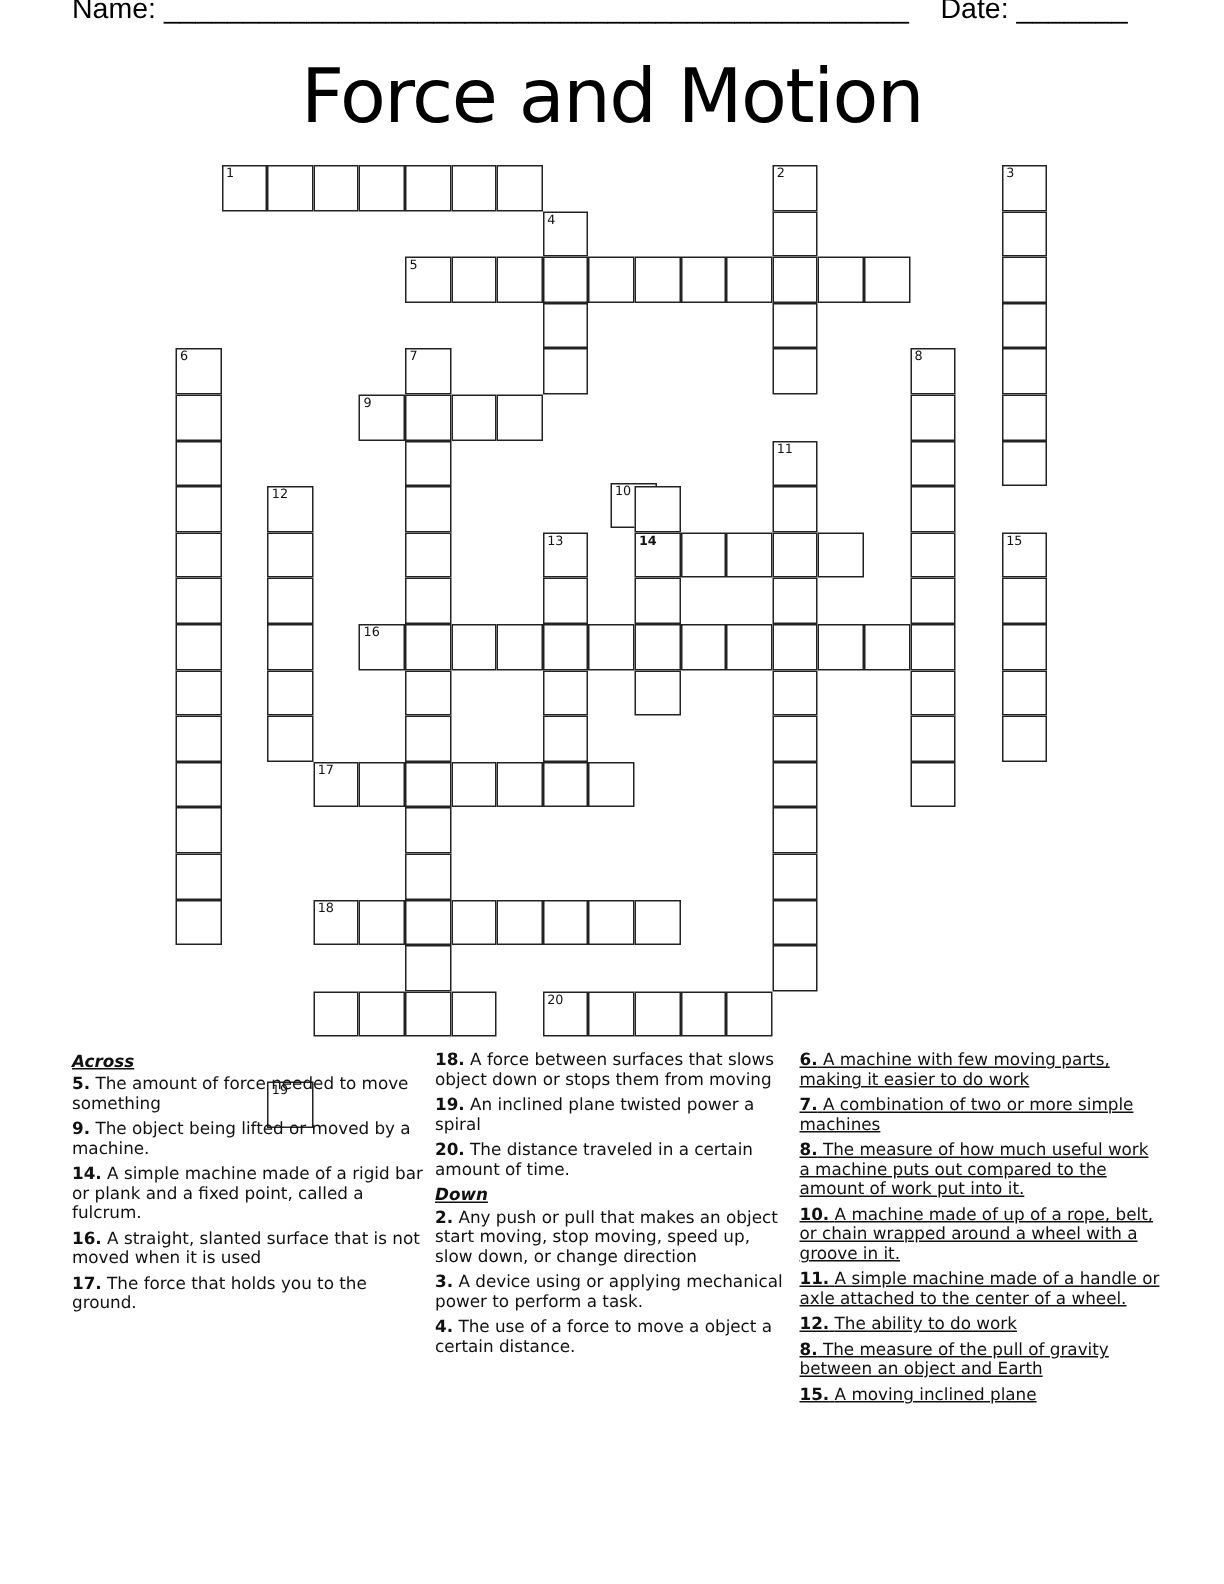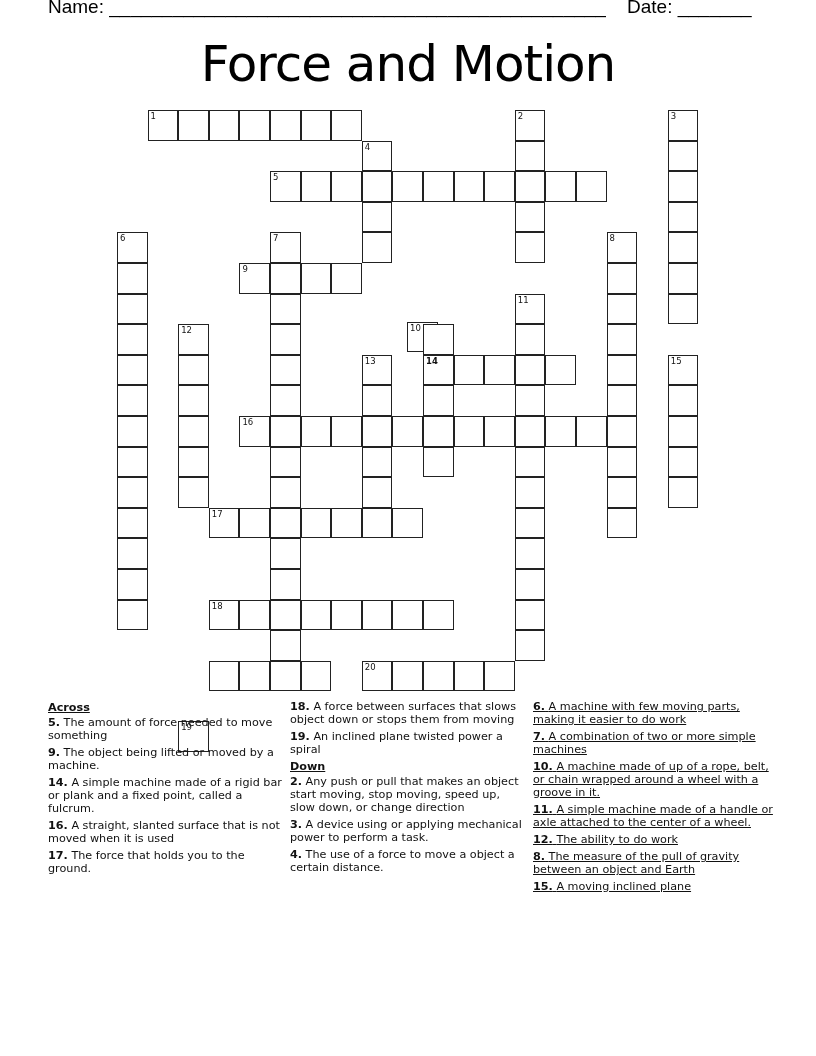--- a/index.html
+++ b/index.html
@@ -7,21 +7,21 @@
   .header-line { position: absolute; top: -4px; left: 48px; font-family: "Liberation Sans", sans-serif; font-size: 19px; white-space: pre; }
   .date-line { position: absolute; top: -4px; left: 627px; font-family: "Liberation Sans", sans-serif; font-size: 19px; white-space: pre; }
   .title { position: absolute; top: 30px; left: 0; width: 816px; text-align: center; font-family: "DejaVu Sans", sans-serif; font-size: 50px; line-height: 68px; letter-spacing: -1px; }
   .grid { position: absolute; left: 0; top: 0; width: 816px; height: 700px; }
   .cell { position: absolute; width: 30.6px; height: 30.6px; box-sizing: border-box; border: 1px solid #222; background: #fff; }
   .cell .num { position: absolute; top: 1px; left: 2px; font-family: "DejaVu Sans", sans-serif; font-size: 8.5px; line-height: 9px; color: #111; }
   .clues { position: absolute; top: 700px; font-family: "DejaVu Sans", sans-serif; font-size: 11.2px; line-height: 13px; color: #111; }
   .clue-col-1 { left: 48px; width: 236px; }
   .clue-col-2 { left: 290px; width: 236px; }
   .clue-col-3 { left: 533px; width: 240px; text-decoration: underline; }
-  .heading { font-weight: bold; text-decoration: underline; margin: 1px 0 2px 0; }
+  .heading { font-weight: bold; text-decoration: underline; margin: 1px 0 2px 0; font-style: italic; }
   .clue { margin-bottom: 4px; }
   .clue b { font-weight: bold; }
 </style>
 </head>
 <body>
 
 <div class="header-line"><span>Name: </span><span>_______________________________________________</span></div>
 <div class="date-line"><span>Date: </span><span>_______</span></div>
 
 <div class="title">Force and Motion</div>
@@ -214,27 +214,29 @@
   <div class="clue"><b>5.</b> <span>The amount of force needed to move something</span></div>
   <div class="clue"><b>9.</b> <span>The object being lifted or moved by a machine.</span></div>
   <div class="clue"><b>14.</b> <span>A simple machine made of a rigid bar or plank and a fixed point, called a fulcrum.</span></div>
   <div class="clue"><b>16.</b> <span>A straight, slanted surface that is not moved when it is used</span></div>
   <div class="clue"><b>17.</b> <span>The force that holds you to the ground.</span></div>
 </div>
 
 <div class="clues clue-col-2">
   <div class="clue"><b>18.</b> <span>A force between surfaces that slows object down or stops them from moving</span></div>
   <div class="clue"><b>19.</b> <span>An inclined plane twisted power a spiral</span></div>
+  <div class="clue"><b>20.</b> <span>The distance traveled in a certain amount of time.</span></div>
   <div class="heading">Down</div>
   <div class="clue"><b>2.</b> <span>Any push or pull that makes an object start moving, stop moving, speed up, slow down, or change direction</span></div>
   <div class="clue"><b>3.</b> <span>A device using or applying mechanical power to perform a task.</span></div>
   <div class="clue"><b>4.</b> <span>The use of a force to move a object a certain distance.</span></div>
 </div>
 
 <div class="clues clue-col-3">
   <div class="clue"><b>6.</b> <span>A machine with few moving parts, making it easier to do work</span></div>
   <div class="clue"><b>7.</b> <span>A combination of two or more simple machines</span></div>
+  <div class="clue"><b>8.</b> <span>The measure of how much useful work a machine puts out compared to the amount of work put into it.</span></div>
   <div class="clue"><b>10.</b> <span>A machine made of up of a rope, belt, or chain wrapped around a wheel with a groove in it.</span></div>
   <div class="clue"><b>11.</b> <span>A simple machine made of a handle or axle attached to the center of a wheel.</span></div>
   <div class="clue"><b>12.</b> <span>The ability to do work</span></div>
   <div class="clue"><b>8.</b> <span>The measure of the pull of gravity between an object and Earth</span></div>
   <div class="clue"><b>15.</b> <span>A moving inclined plane</span></div>
 </div>
 
 </body></html>

